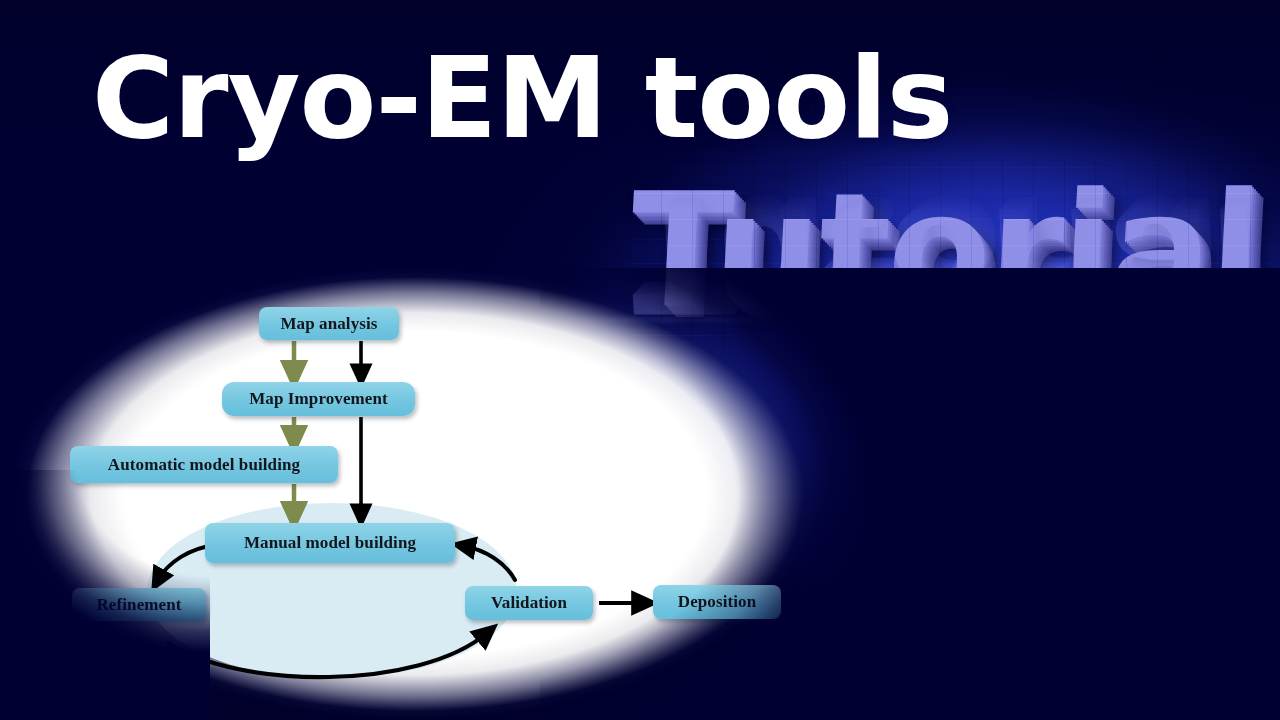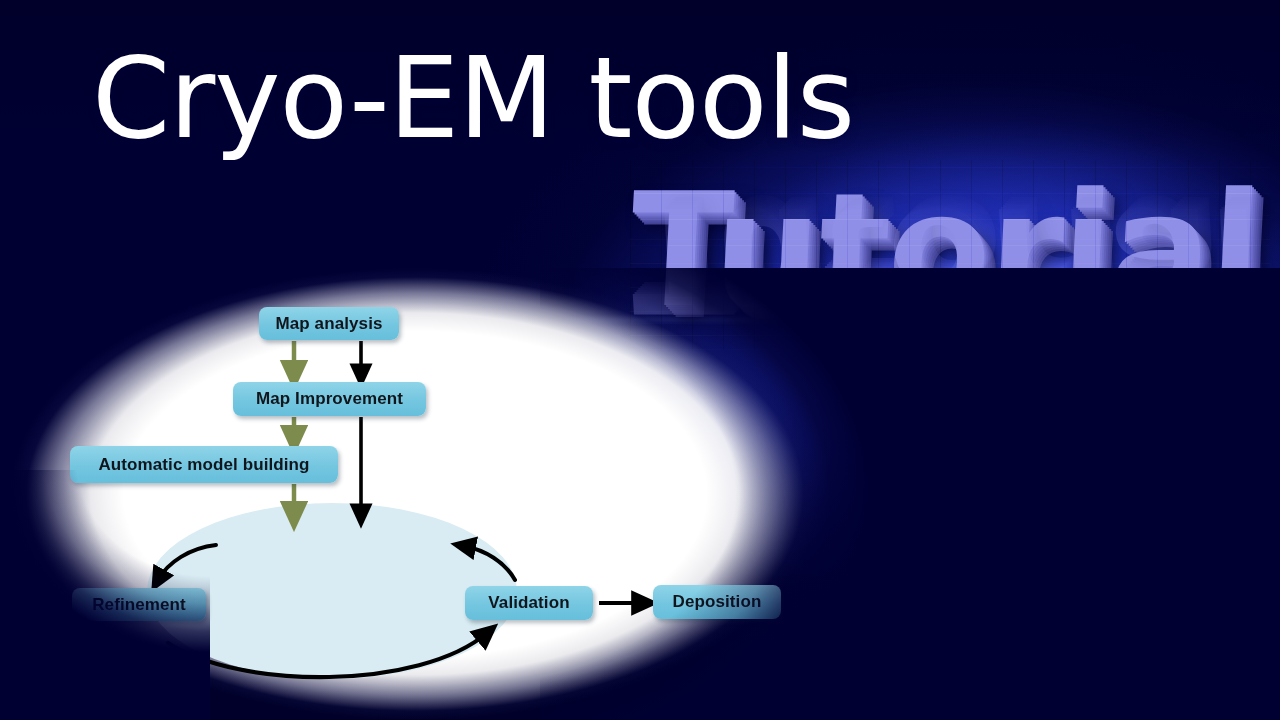--- a/index.html
+++ b/index.html
@@ -119,21 +119,21 @@
     pointer-events: none;
   }
 
   
   .title {
     position: absolute;
     left: 92px;
     top: 28px;
     color: #ffffff;
     font-family: "DejaVu Sans", sans-serif;
-    font-weight: normal;
+    font-weight: bold;
     font-size: 112px;
     line-height: 140px;
     letter-spacing: -1px;
     white-space: nowrap;
     text-shadow: 0 2px 10px rgba(0,0,60,0.55);
   }
 
   
   .spot {
     position: absolute;
@@ -171,30 +171,30 @@
   }
   .node {
     position: absolute;
     display: flex;
     align-items: center;
     justify-content: center;
     border-radius: 8px;
     background: linear-gradient(to bottom, #8fd4e8 0%, #74c6e0 55%, #66bfdb 100%);
     box-shadow: 2px 3px 4px rgba(20,40,60,0.30);
     color: #11161c;
-    font-family: Liberation Sans, sans-serif;
+    font-family: Liberation Serif, serif;
     font-weight: bold;
     font-size: 17px;
     letter-spacing: 0.1px;
     white-space: nowrap;
     box-sizing: border-box;
     padding: 4px 12px;
   }
   #node-map-analysis      { left: 259px; top: 307px; width: 140px; height: 33px; }
-  #node-map-improvement   { left: 233px; top: 382px; width: 193px; height: 34px; }
+  #node-map-improvement   { left: 222px; top: 382px; width: 193px; height: 34px; border-radius: 12px; }
   #node-auto-model        { left: 70px;  top: 446px; width: 268px; height: 37px; border-radius: 8px; }
   #node-manual-model      { left: 205px; top: 523px; width: 250px; height: 40px; }
   #node-refinement        { left: 72px;  top: 588px; width: 134px; height: 33px; }
   #node-validation        { left: 465px; top: 586px; width: 128px; height: 34px; }
   #node-deposition        { left: 653px; top: 585px; width: 128px; height: 34px; }
 
   .svg-arrows {
     position: absolute;
     left: 0; top: 0;
     width: 1280px; height: 720px;
@@ -290,20 +290,21 @@
       <path d="M 168,643 C 240,690 420,690 487,633" stroke="#000000" stroke-width="4.2" fill="none" stroke-linecap="round" marker-end="url(#ah-black-sm)"></path>
 
       <path d="M 515,580 C 505,562 485,550 464,546" stroke="#000000" stroke-width="4" fill="none" stroke-linecap="round" marker-end="url(#ah-black-sm)"></path>
 
       <line x1="599" y1="603" x2="644" y2="603" stroke="#000000" stroke-width="4" marker-end="url(#ah-black)"></line>
     </svg>
 
     <div class="node" id="node-map-analysis">Map analysis</div>
     <div class="node" id="node-map-improvement">Map Improvement</div>
     <div class="node" id="node-auto-model">Automatic model building</div>
+    <div class="node" id="node-manual-model">Manual model building</div>
     <div class="node" id="node-refinement">Refinement</div>
     <div class="node" id="node-validation">Validation</div>
     <div class="node" id="node-deposition">Deposition</div>
   </div>
 
   <div class="dark-clip"></div>
   <div class="dark-clip-left"></div>
 
 </div>
 

